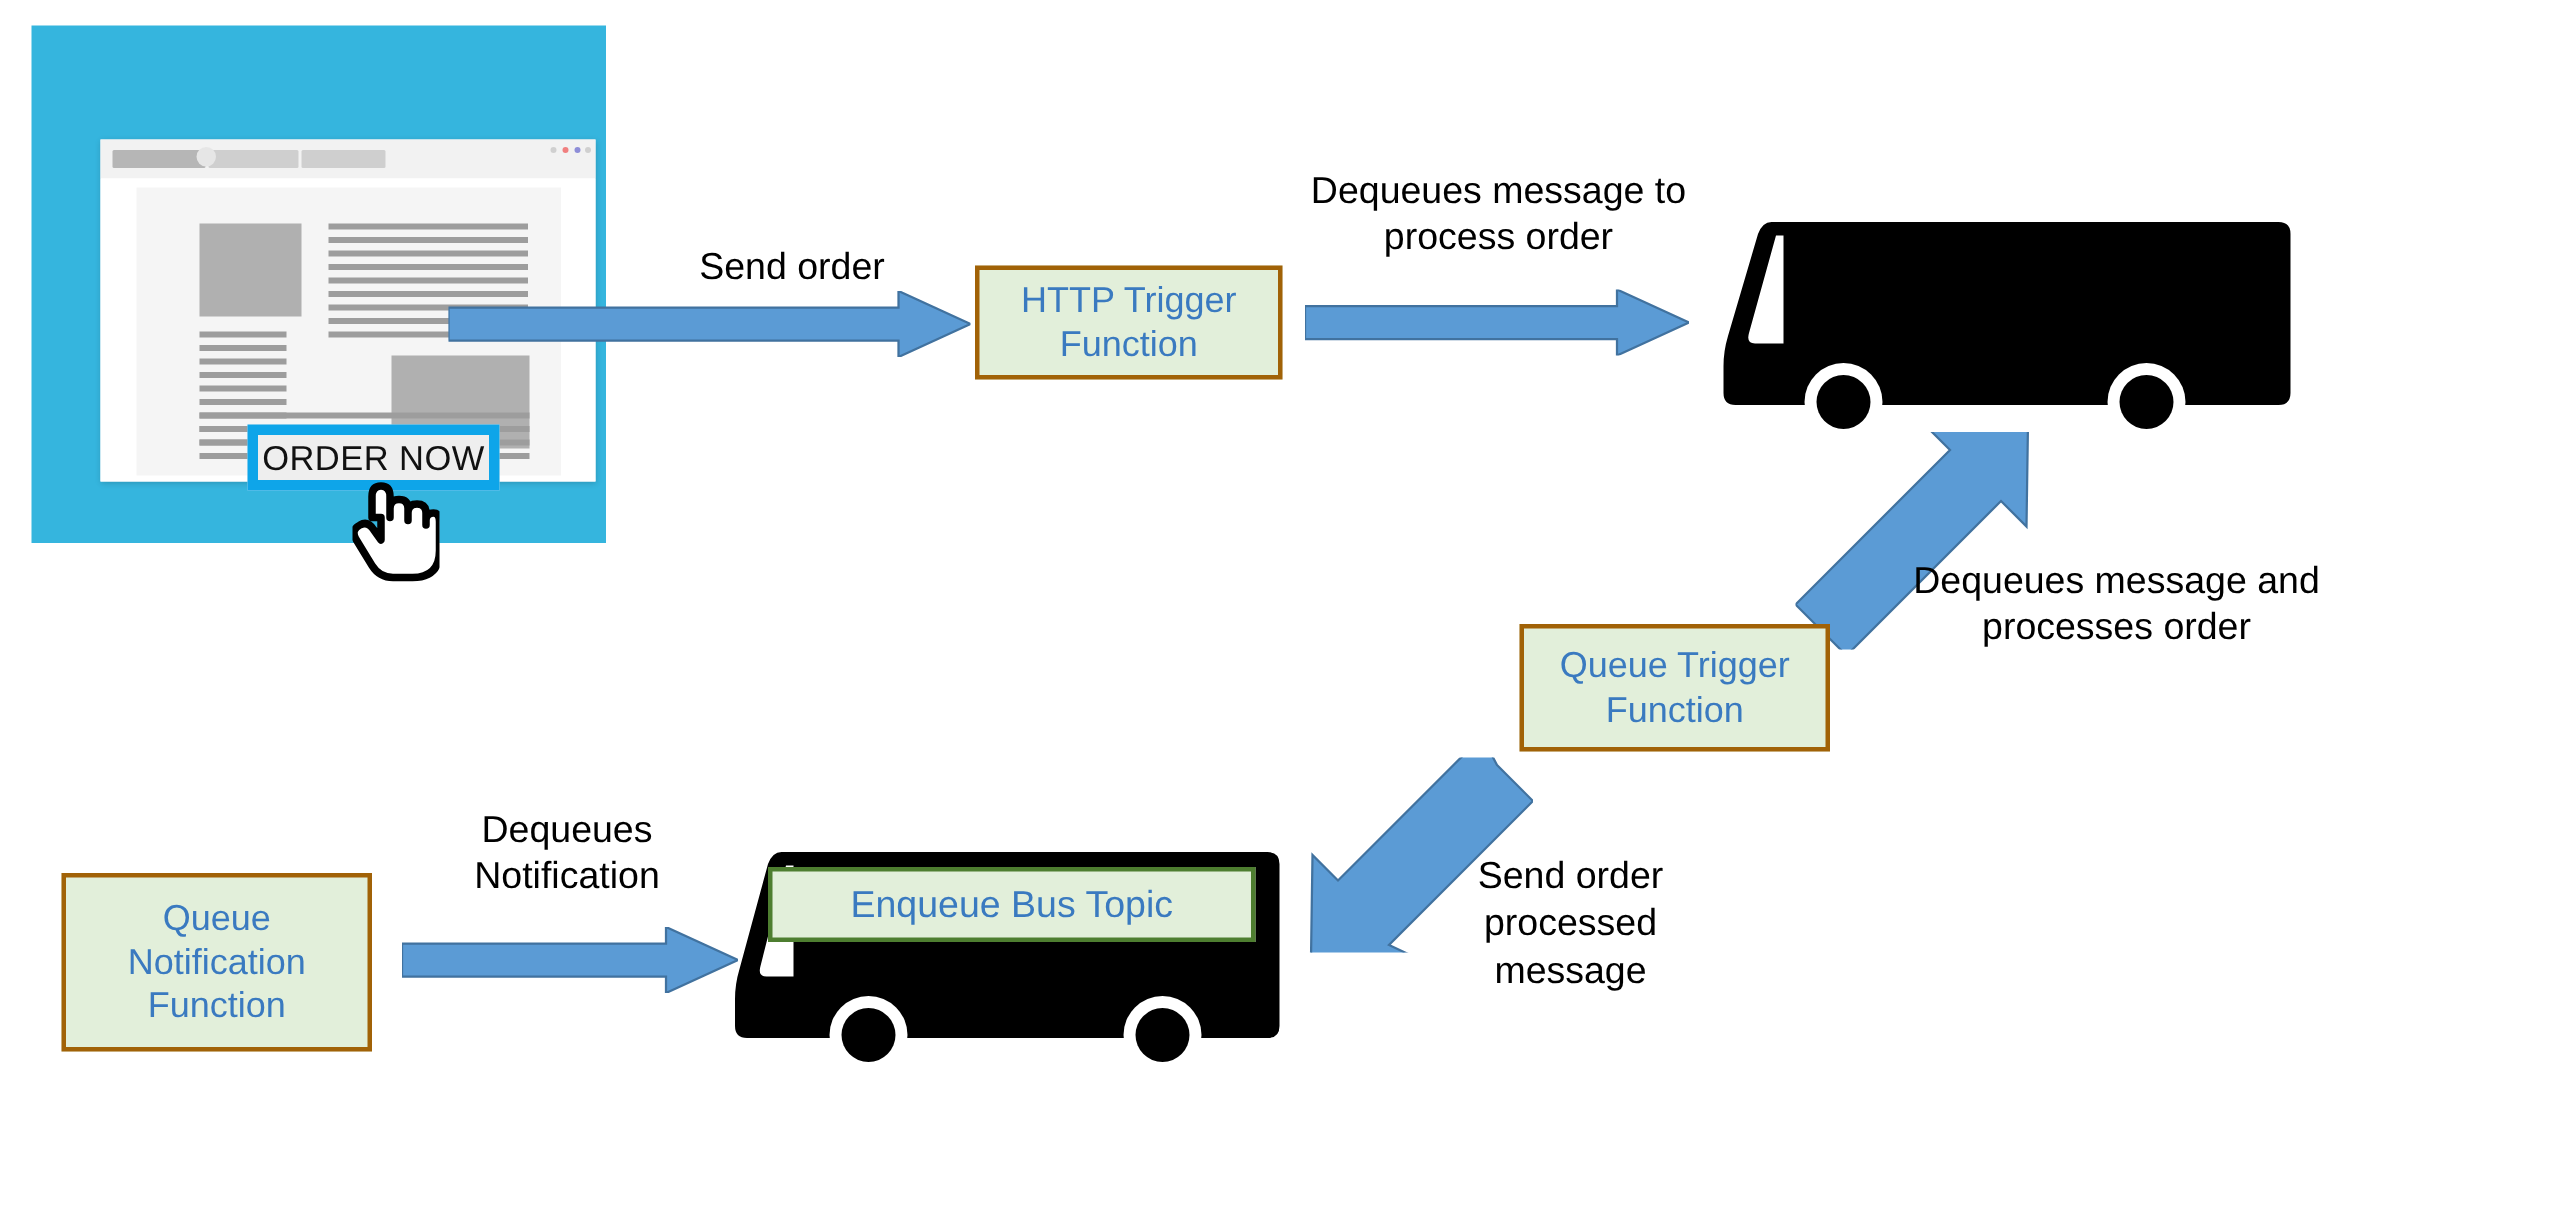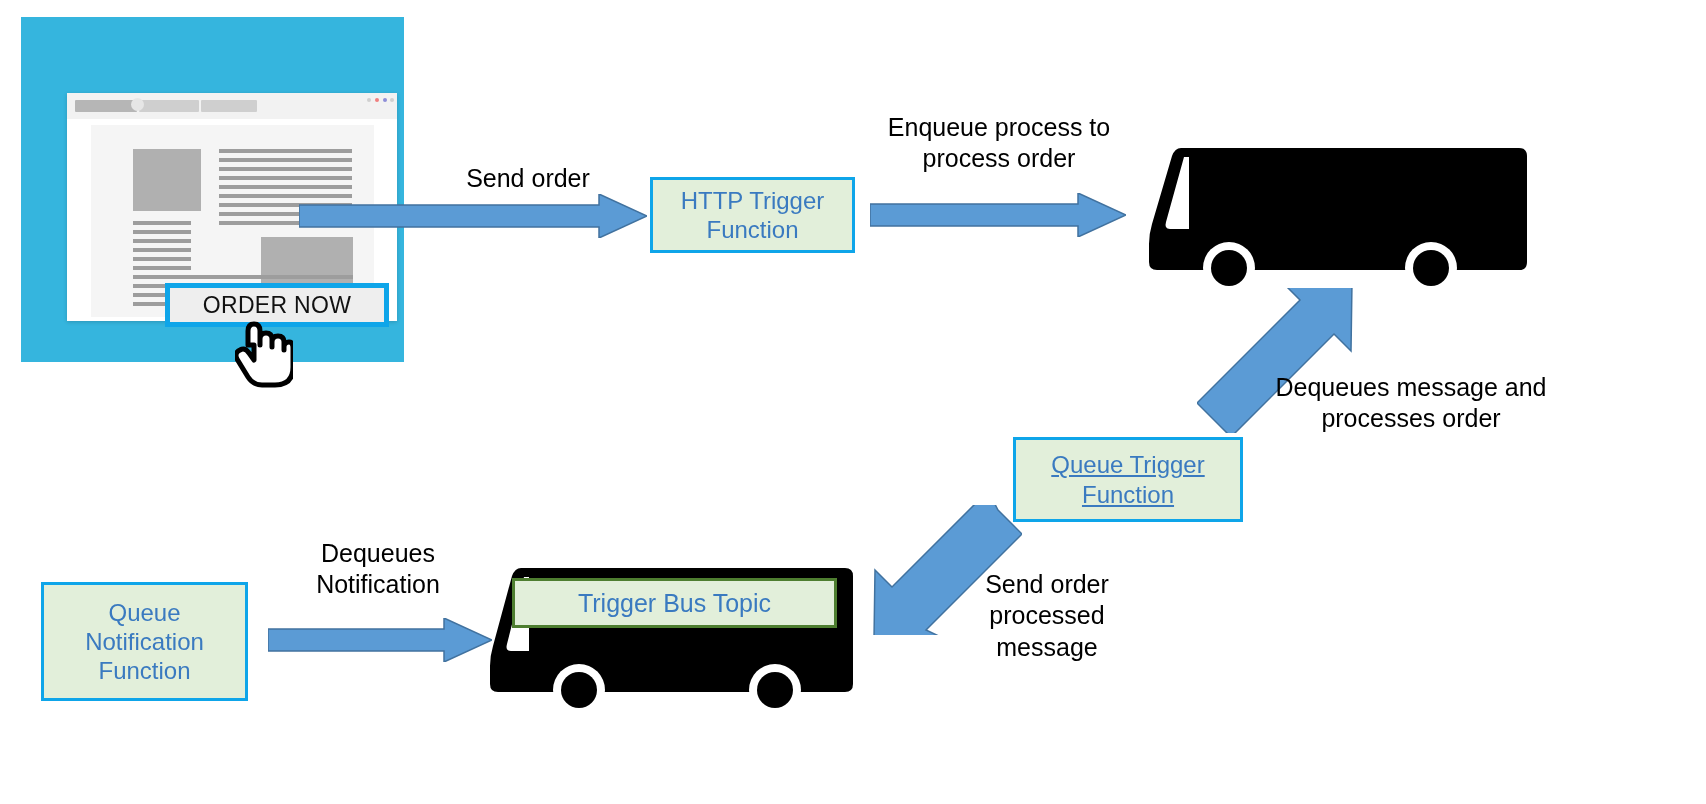--- a/index.html
+++ b/index.html
@@ -69,49 +69,49 @@
   #hero-img2 {
     left: 170px; top: 112px; width: 92px; height: 62px;
     background: #b0b0b0;
   }
   .txtline { height: 4px; background: #9d9d9d; }
   .txtblock { position: absolute; }
 
   
   #order-now-btn {
     left: 98px; top: 190px;
-    width: 224px; height: 44px;
+    width: 168px; height: 44px;
     background: #eeeeee;
-    border: 5px solid #0ea5e9;
+    border: 7px solid #0ea5e9;
     box-sizing: border-box;
     display: flex; align-items: center; justify-content: center;
   }
   #order-now-label {
     font-size: 23px; color: #111111;
     font-family: "Liberation Sans", sans-serif;
     letter-spacing: 0.3px;
     white-space: nowrap;
   }
   #cursor-hand { left: 168px; top: 222px; }
 
   
   .proc-box {
     background: #e2efda;
-    border: 3px solid #0ea5e9;
+    border: 3px solid #a16207;
     box-sizing: border-box;
     display: flex; flex-direction: column;
     align-items: center; justify-content: center;
     color: #3a7ac0;
     font-size: 24px;
     line-height: 1.22;
     text-align: center;
   }
 
   #http-trigger-box { left: 650px; top: 177px; width: 205px; height: 76px; }
-  #queue-trigger-box { left: 1013px; top: 437px; width: 230px; height: 85px; text-decoration: underline; }
+  #queue-trigger-box { left: 1013px; top: 416px; width: 207px; height: 85px; }
   #email-func-box { left: 41px; top: 582px; width: 207px; height: 119px; }
 
   
   .bus-label {
     background: #e2efda;
     border: 3px solid #4e7e30;
     box-sizing: border-box;
     display: flex; align-items: center; justify-content: center;
     color: #3a7ac0;
     font-size: 25px;
@@ -212,21 +212,21 @@
       <path d="M0 11 L300 11 L300 0 L348 22 L300 44 L300 33 L0 33 Z" fill="#5b9bd5" stroke="#41729f" stroke-width="1.5"></path>
     </svg>
   </div>
 
   <div class="abs proc-box" id="http-trigger-box">
     <span>HTTP Trigger</span>
     <span>Function</span>
   </div>
 
   <div class="abs" id="cap-enqueue">
-    <div class="caption">Enqueue process to
+    <div class="caption">Dequeues message to
 process order</div>
   </div>
   <div class="abs" style="left:870px; top:193px;">
     <svg width="256" height="44" viewBox="0 0 256 44">
       <path d="M0 11 L208 11 L208 0 L256 22 L208 44 L208 33 L0 33 Z" fill="#5b9bd5" stroke="#41729f" stroke-width="1.5"></path>
     </svg>
   </div>
 
   <div class="abs" style="left:1145px; top:140px;">
     <svg width="386" height="155" viewBox="0 0 386 155">
@@ -270,21 +270,21 @@
     <svg width="370" height="158" viewBox="0 0 370 158">
       <path d="M34 8 Q28 8 25 16 L6 86 Q3 96 3 106 L3 124 Q3 132 11 132 L358 132
                Q366 132 366 124 L366 16 Q366 8 358 8 Z" fill="#000000"></path>
       <path d="M37 17 L20 84 Q18 91 24 91 L42 91 L42 17 Z" fill="#ffffff"></path>
       <circle cx="92" cy="130" r="26" fill="#ffffff"></circle>
       <circle cx="92" cy="130" r="18" fill="#000000"></circle>
       <circle cx="288" cy="130" r="26" fill="#ffffff"></circle>
       <circle cx="288" cy="130" r="18" fill="#000000"></circle>
     </svg>
     <div class="abs bus-label" style="left:25px; top:18px; width:325px; height:50px;">
-      <span>Trigger Bus Topic</span>
+      <span>Enqueue Bus Topic</span>
     </div>
   </div>
 
   <div class="abs" id="cap-receive">
     <div class="caption">Dequeues
 Notification</div>
   </div>
   <div class="abs" style="left:268px; top:618px;">
     <svg width="224" height="44" viewBox="0 0 224 44">
       <path d="M0 11 L176 11 L176 0 L224 22 L176 44 L176 33 L0 33 Z" fill="#5b9bd5" stroke="#41729f" stroke-width="1.5"></path>

